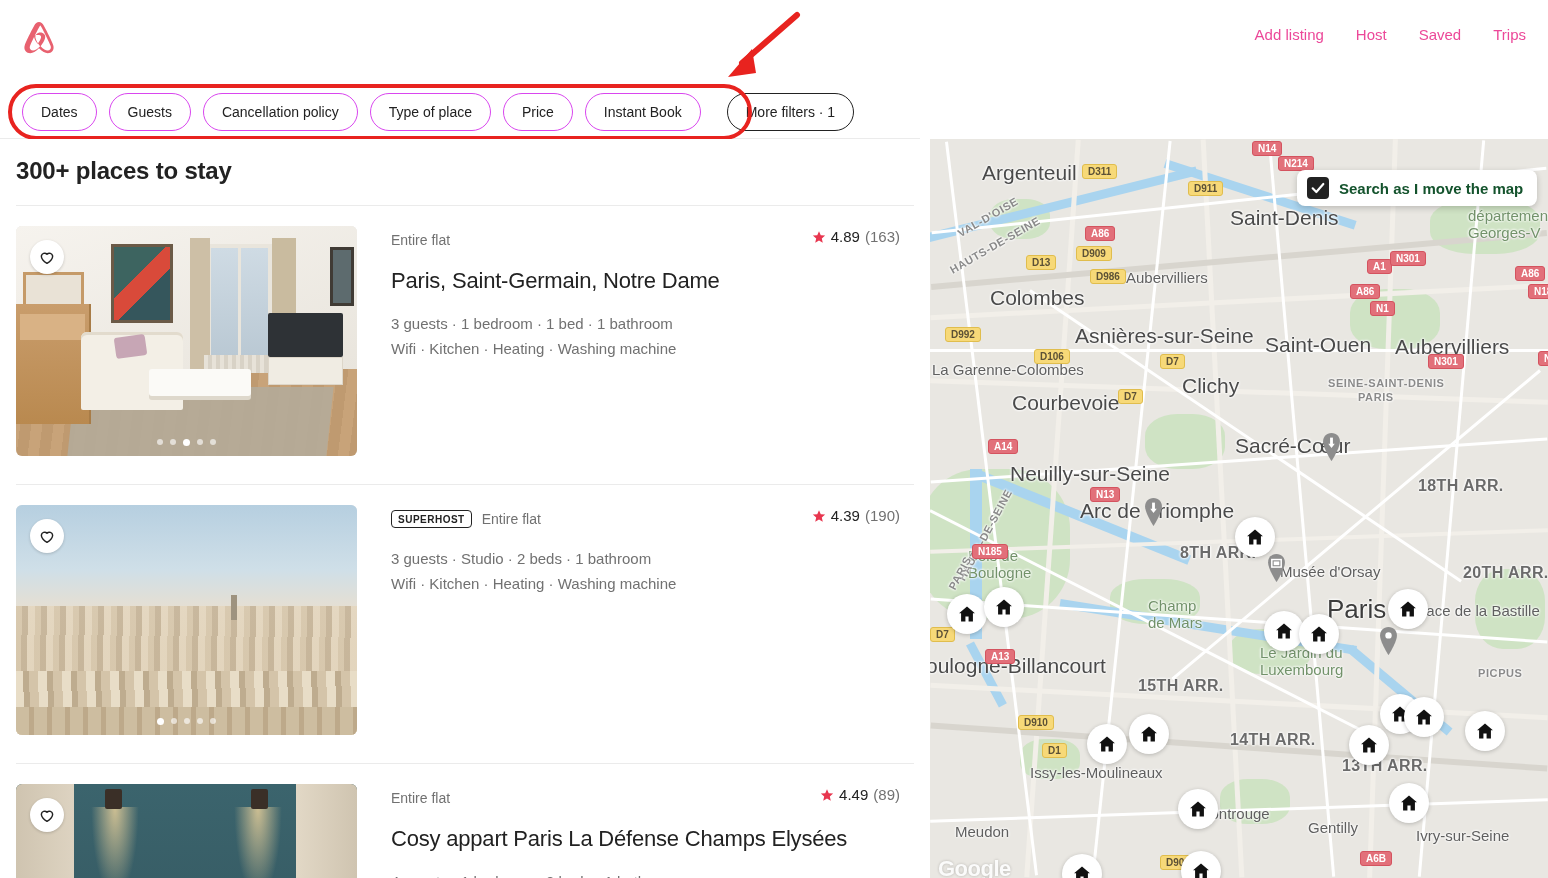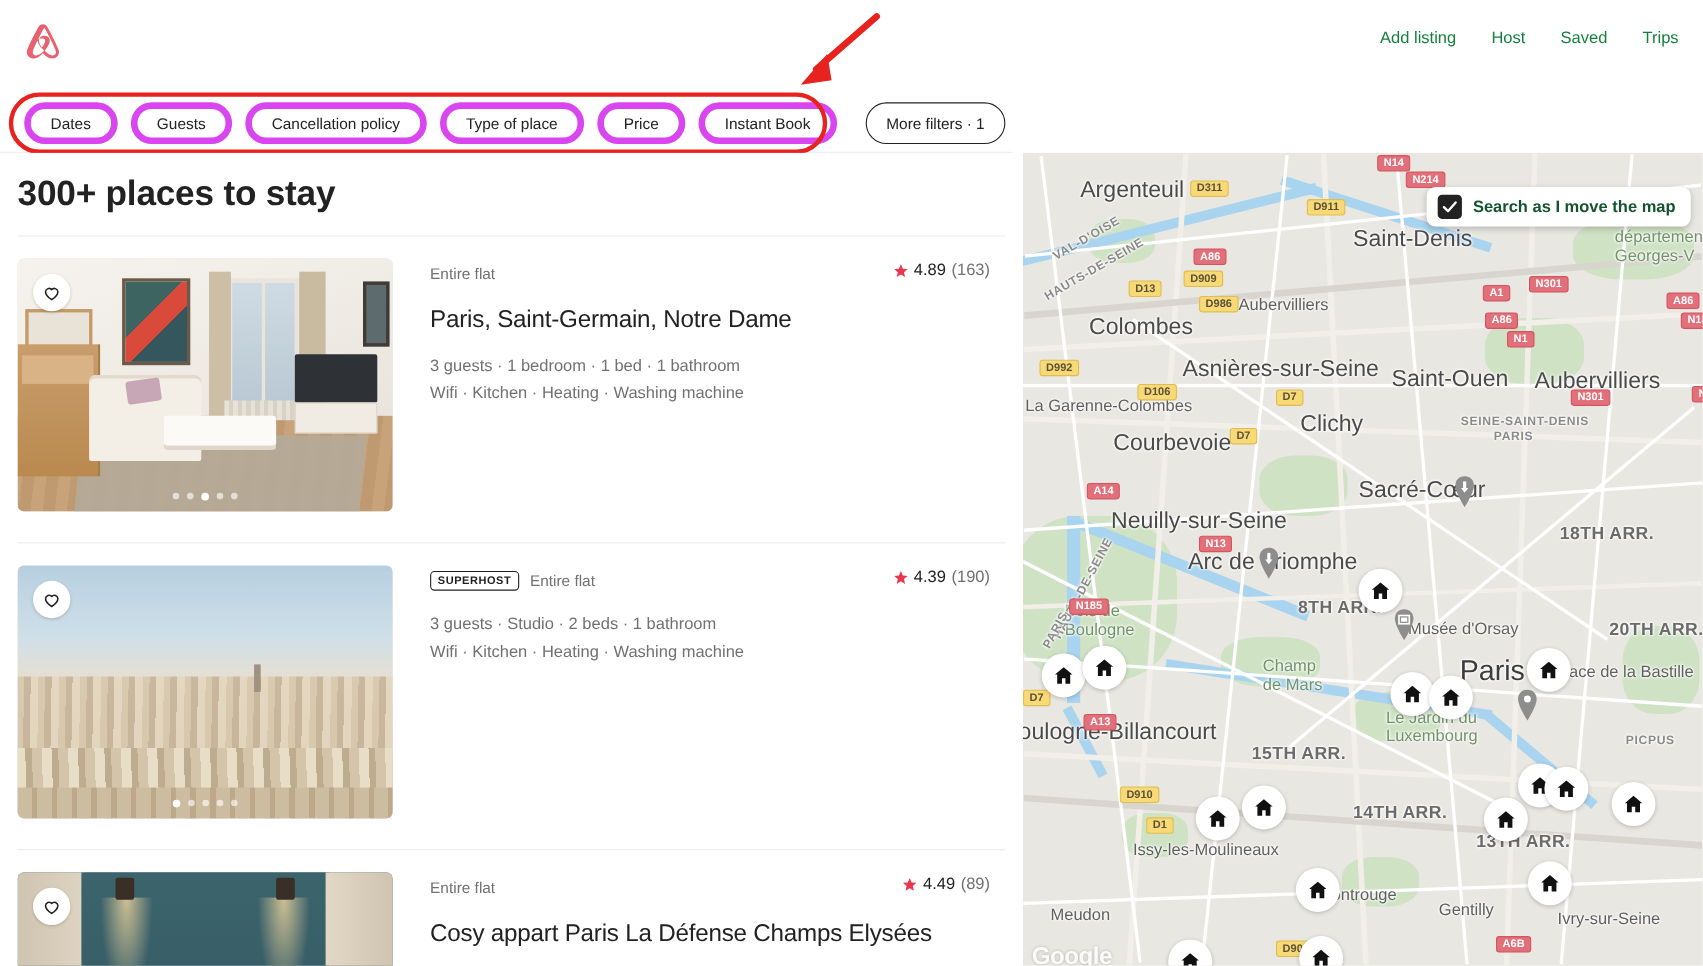--- a/index.html
+++ b/index.html
@@ -22,51 +22,51 @@
   .logo { position: absolute; left: 18px; top: 18px; width: 42px; height: 44px; }
   .searchbar {
     position: absolute; left: 80px; top: 15px; width: 519px; height: 48px;
     border: 1px solid #dddddd; border-radius: 8px; background: #fff;
     display: flex; align-items: center; padding: 0 16px;
     box-shadow: 0 1px 2px rgba(0,0,0,0.04);
   }
   .search-icon { width: 20px; height: 20px; flex: 0 0 20px; margin-right: 16px; }
   .search-text { font-size: 17px; font-weight: 700; color: #222; letter-spacing: .1px; }
   .nav { position: absolute; right: 22px; top: 26px; display: flex; align-items: center; gap: 32px; }
-  .nav a { font-size: 15px; color: #15803d; text-decoration: none; white-space: nowrap; }
+  .nav a { font-size: 15px; color: #ec4899; text-decoration: none; white-space: nowrap; }
 
   
   .filterbar {
     position: absolute; top: 85px; left: 0; width: 1548px; height: 54px;
     display: flex; align-items: center; padding-left: 22px; gap: 12px;
     background: #fff;
   }
   .pill {
-    height: 38px; border: 6px solid #d946ef; border-radius: 19px;
+    height: 38px; border: 1px solid #d946ef; border-radius: 19px;
     display: inline-flex; align-items: center; padding: 0 18px;
     font-size: 14px; color: #222; background: #fff; white-space: nowrap;
   }
   .pill.strong { border: 1px solid #222222; margin-left: 14px; }
   .filterline {
     position: absolute; left: 0; top: 138px; width: 920px; height: 1px; background: #ebebeb;
   }
 
   
   .redbox {
     position: absolute; left: 8px; top: 84px; width: 744px; height: 56px;
     border: 4px solid #e8231f; border-radius: 28px; pointer-events: none;
   }
   .redarrow { position: absolute; left: 700px; top: 5px; width: 120px; height: 85px; pointer-events: none; }
 
   
   .results {
     position: absolute; left: 0; top: 139px; width: 930px; height: 739px;
     background: #fff; overflow: hidden;
   }
-  .results-title { font-size: 32px; font-weight: 700; padding: 18px 0 0 16px; letter-spacing: -.2px; }
+  .results-title { font-size: 24px; font-weight: 700; padding: 18px 0 0 16px; letter-spacing: -.2px; }
   .hr { height: 1px; background: #ebebeb; margin: 20px 16px 0 16px; }
 
   .card { display: flex; padding: 20px 16px 0 16px; position: relative; }
   .photo {
     position: relative; width: 341px; height: 230px; flex: 0 0 341px;
     border-radius: 6px; overflow: hidden; background: #e4e4e4;
   }
   .heart {
     position: absolute; left: 14px; top: 14px; width: 34px; height: 34px;
     border-radius: 50%; background: #ffffff; display: flex; align-items: center; justify-content: center;
@@ -460,21 +460,21 @@
     <div class="map-label green" style="left:538px; top:68px; width:78px; white-space:normal; line-height:1.15;">département Georges-V</div>
 
     <div class="shield yellow" style="left:152px; top:25px;">D311</div>
     <div class="shield yellow" style="left:258px; top:42px;">D911</div>
     <div class="shield red" style="left:322px; top:2px;">N14</div>
     <div class="shield red" style="left:348px; top:17px;">N214</div>
     <div class="shield red" style="left:155px; top:87px;">A86</div>
     <div class="shield yellow" style="left:146px; top:107px;">D909</div>
     <div class="shield yellow" style="left:96px; top:116px;">D13</div>
     <div class="shield yellow" style="left:160px; top:130px;">D986</div>
-    <div class="shield red" style="left:418px; top:120px;">A1</div>
+    <div class="shield red" style="left:437px; top:120px;">A1</div>
     <div class="shield red" style="left:460px; top:112px;">N301</div>
     <div class="shield red" style="left:420px; top:145px;">A86</div>
     <div class="shield red" style="left:440px; top:162px;">N1</div>
     <div class="shield red" style="left:585px; top:127px;">A86</div>
     <div class="shield red" style="left:598px; top:145px;">N186</div>
     <div class="shield red" style="left:608px; top:212px;">N2</div>
     <div class="shield red" style="left:498px; top:215px;">N301</div>
     <div class="shield yellow" style="left:15px; top:188px;">D992</div>
     <div class="shield yellow" style="left:104px; top:210px;">D106</div>
     <div class="shield yellow" style="left:230px; top:215px;">D7</div>

